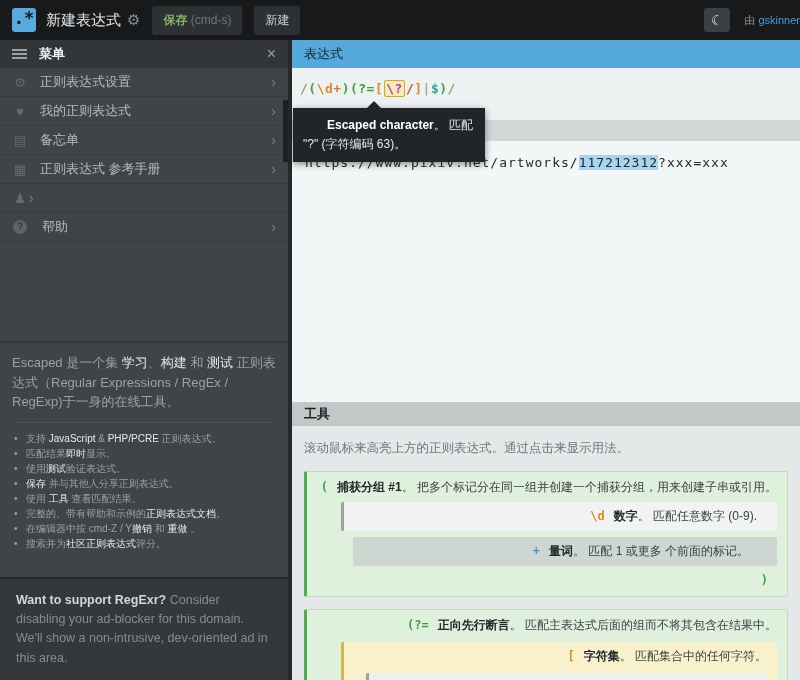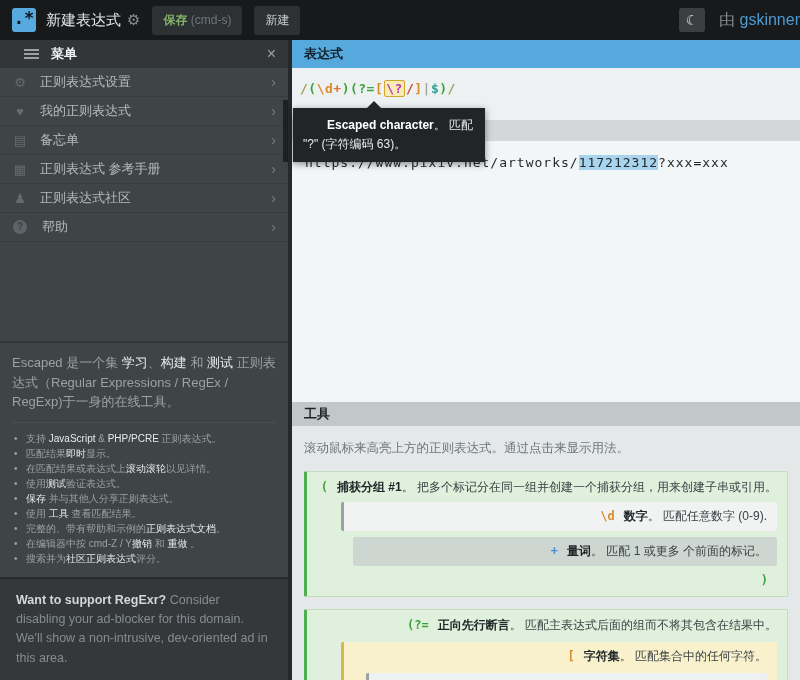--- a/index.html
+++ b/index.html
@@ -15,26 +15,26 @@
     font-family:"DejaVu Sans Mono",monospace; }
   .app-title { color:#e3e6e8; font-size:15px; margin-left:10px; }
   .title-gear { color:#8a9093; font-size:15px; margin-left:6px; cursor:pointer; }
   .tb-btn { background:#2d3134; border-radius:3px; padding:6px 11px; font-size:12px;
     color:#c6cbcd; margin-left:12px; cursor:pointer; }
   .save-label { color:#84b36a; font-weight:bold; }
   .save-hint { color:#6f767a;text-align:center; }
   .tb-spacer { flex:1; }
   .moon-btn { background:#3b3f42; border-radius:3px; width:26px; height:24px; text-align:center;
     line-height:24px; color:#e4e6e7; font-size:14px; cursor:pointer; }
-  .byline { margin-left:14px; font-size:16px; color:#878d90; }
+  .byline { margin-left:14px; font-size:11px; color:#878d90; }
   .byline a { color:#4e9bd4; text-decoration:none; }
 
   
   .sidebar { position:absolute; left:0; top:40px; width:288px; height:640px; background:#3f4446; }
-  .menu-header { height:28px; background:#323639; display:flex; align-items:center;padding-left:12px; }
+  .menu-header { height:28px; background:#323639; display:flex; align-items:center; }
   .menu-header .ham { margin-left:12px; display:inline-block; }
   .ham i { display:block; width:15px; height:2px; background:#9aa0a3; margin:2px 0; }
   .menu-header .mh-label { color:#eef1f2; font-size:13px; font-weight:bold; margin-left:12px; flex:1; }
   .menu-close { color:#9ba1a4; font-size:16px; margin-right:12px; cursor:pointer; }
   .menu-item { height:29px; display:flex; align-items:center; border-bottom:1px solid #373c3e;
     cursor:pointer; }
   .mi-icon { width:18px; margin-left:11px; color:#656c6f; font-size:13px; text-align:center; }
   .mi-icon.circle-q { width:14px; height:14px; margin-left:13px; margin-right:4px; background:#5d6467;
     color:#3b4043; border-radius:50%; font-size:10px; font-weight:bold; line-height:14px; }
   .mi-label { color:#b5bbbd; font-size:13px; margin-left:11px; flex:1; }
@@ -49,21 +49,21 @@
     list-style:none; }
   .side-bullets li { color:#9ba1a4; font-size:10px; line-height:1.5; padding-left:14px; position:relative; }
   .side-bullets li::before { content:"•"; position:absolute; left:2px; color:#9ba1a4; }
   .side-footer { position:absolute; left:0; bottom:0; width:288px; background:#34383b;
     border-top:2px solid #27292b; padding:12px 16px; color:#868c8f; font-size:12.5px; line-height:1.55; }
   .side-footer .seg-b { color:#d3d7d9; font-weight:bold; }
 
   
   .main { position:absolute; left:288px; top:40px; width:512px; height:640px;
     border-left:4px solid #26292c; background:#e4e8e9; }
-  .expr-header { height:28px; background:#56a9dc; color:#13212b; font-weight:bold; font-size:13px;
+  .expr-header { height:28px; background:#56a9dc; color:#13212b; font-weight:normal; font-size:13px;
     display:flex; align-items:center; padding-left:12px; }
   .expr-panel { height:52px; background:#edf1f1; padding:13px 0 0 8px; font-size:13px;
     font-weight:bold; letter-spacing:.5px; }
   .tk { white-space:pre; }
   .tk-delim { color:#9aa05e; }
   .tk-grp { color:#3da23d; }
   .tk-esc { color:#d98c2b; }
   .tk-qnt { color:#dd7733; }
   .tk-set { color:#d98c2b; }
   .tk-mag { color:#b93ab9; }
@@ -78,22 +78,22 @@
   .tools-header { height:24px; background:#c2c7c8; color:#1c2225; font-weight:bold; font-size:13px;
     display:flex; align-items:center; padding-left:12px; }
   .tools-panel { height:254px; background:#e4e8e9; padding:10px 12px 0 12px; overflow:hidden; }
   .tools-hint { color:#6e767a; font-size:12.5px; margin:4px 0 14px 0; }
 
   
   .xbox { border-radius:2px; padding:7px 10px; }
   .xbox-green { background:#dff0dc; border:1px solid #c2ddbe; border-left:3px solid #4cae4f;
     margin-bottom:12px;text-align:right; }
   .xbox-gray { background:#f0f3f2; border-left:3px solid #9aa2a2; margin:6px 0 6px 24px;
-    padding:6px 10px; }
-  .xbox-qnt { background:#cdd6d0; margin:6px 0 6px 36px; padding:6px 10px; }
+    padding:6px 20px; }
+  .xbox-qnt { background:#cdd6d0; margin:6px 0 6px 36px; padding:6px 28px; }
   .xbox-yellow { background:#f8f1cc; border-left:3px solid #d8b64c; margin:8px 0 0 24px;
     padding:6px 10px 8px 10px; }
   .xbox-white { background:#eef1f2; border-left:3px solid #9aa2a2; margin:8px 0 0 12px;
     padding:6px 10px; }
   .xrow { font-size:12px; color:#3b4245; line-height:17px; white-space:nowrap; }
   .tk2 { font-family:"DejaVu Sans Mono","Liberation Mono",monospace; font-weight:bold;
     font-size:12px; margin-right:9px; }
   .c-green { color:#3da23d; }
   .c-orange { color:#d98c2b; }
   .c-blue { color:#4a8fd9; }
@@ -149,37 +149,35 @@
     <span class="mi-label">备忘单</span>
     <span class="mi-chev">›</span>
   </div>
   <div class="menu-item">
     <span class="mi-icon">▦</span>
     <span class="mi-label">正则表达式 参考手册</span>
     <span class="mi-chev">›</span>
   </div>
   <div class="menu-item">
     <span class="mi-icon">♟</span>
-    <span class="mi-label">正则表达式社区</span>
     <span class="mi-chev">›</span>
   </div>
   <div class="menu-item">
     <span class="mi-icon circle-q">?</span>
     <span class="mi-label">帮助</span>
     <span class="mi-chev">›</span>
   </div>
 
   <div class="sidebar-spacer"></div>
 
   <div class="side-desc"><span>Escaped 是一个集 </span><span class="seg-b">学习</span><span>、</span><span class="seg-b">构建</span><span> 和 </span><span class="seg-b">测试</span><span> 正则表达式（Regular Expressions / RegEx / RegExp)于一身的在线工具。</span></div>
 
   <ul class="side-bullets">
     <li><span>支持 </span><span class="seg-b">JavaScript</span><span> &amp; </span><span class="seg-b">PHP/PCRE</span><span> 正则表达式。</span></li>
     <li><span>匹配结果</span><span class="seg-b">即时</span><span>显示。</span></li>
-    <li><span>在匹配结果或表达式上</span><span class="seg-b">滚动滚轮</span><span>以见详情。</span></li>
     <li><span>使用</span><span class="seg-b">测试</span><span>验证表达式。</span></li>
     <li><span class="seg-b">保存</span><span> 并与其他人分享正则表达式。</span></li>
     <li><span>使用 </span><span class="seg-b">工具</span><span> 查看匹配结果。</span></li>
     <li><span>完整的、带有帮助和示例的</span><span class="seg-b">正则表达式文档</span><span>。</span></li>
     <li><span>在编辑器中按 cmd-Z / Y</span><span class="seg-b">撤销</span><span> 和 </span><span class="seg-b">重做</span><span> 。</span></li>
     <li><span>搜索并为</span><span class="seg-b">社区正则表达式</span><span>评分。</span></li>
   </ul>
 
   <div class="side-footer"><span class="seg-b">Want to support RegExr?</span><span> Consider disabling your ad-blocker for this domain. We'll show a non-intrusive, dev-oriented ad in this area.</span></div>
   <div class="side-scrollthumb"></div>

